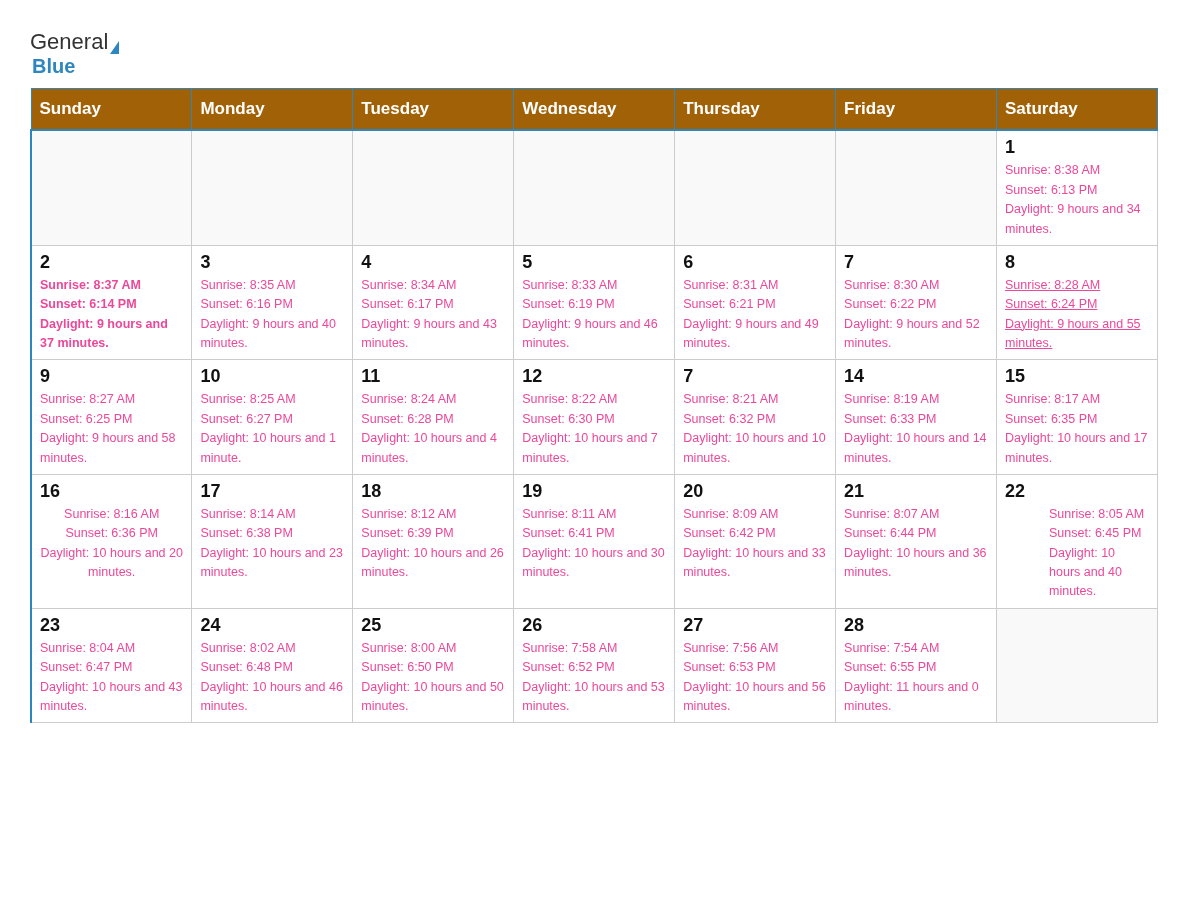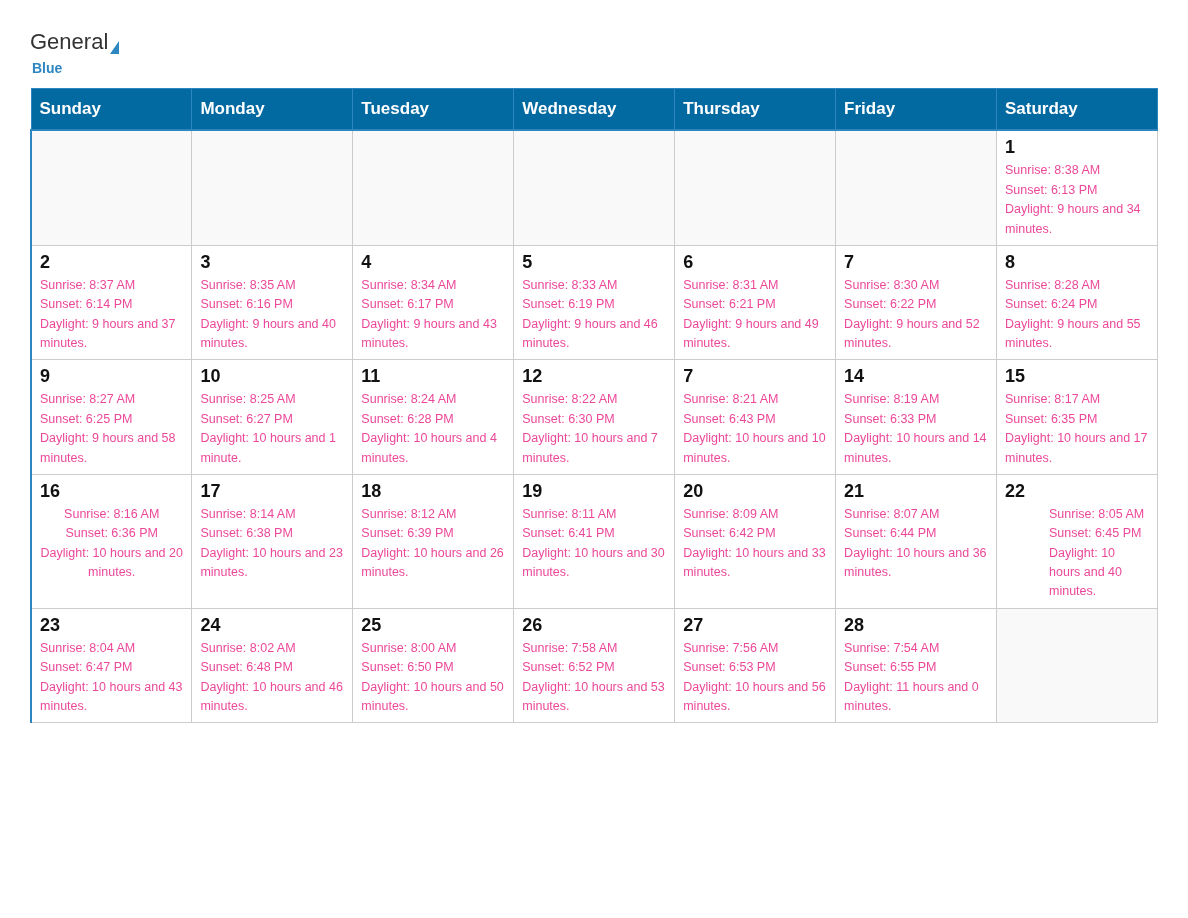--- a/index.html
+++ b/index.html
@@ -37,21 +37,21 @@
       font-size: 20px;
       color: #333;
       margin-top: 4px;
     }
     .calendar {
       width: 100%;
       border-collapse: collapse;
       margin-top: 8px;
     }
     .calendar thead tr {
-      background-color: #0369a1;
+      background-color: #a16207;
     }
     .calendar thead th {
       color: #fff;
       font-size: 17px;
       font-weight: bold;
       padding: 10px 8px;
       text-align: left;
       border: 1px solid #2e86c1;
       width: calc(100% / 7);
     }
@@ -89,21 +89,21 @@
       border-top: 2px solid #2e86c1;
     }
   </style>
 </head>
 <body>
 
 <div class="header-area">
   <div class="logo">
     <div style="line-height:1.1">
       <span style="color:#333;font-weight:normal;font-size:22px">General</span><span style="display:inline-block;width:0;height:0;border-left:9px solid transparent;border-bottom:13px solid #2e86c1;margin-left:2px;vertical-align:bottom;"></span><br>
-      <span style="color:#2e86c1;font-weight:bold;font-size:14px;margin-left:2px;">Blue</span>
+      <span style="color:#2e86c1;font-weight:bold;font-size:20px;margin-left:2px;">Blue</span>
     </div>
     </div>
 </div>
 
 <table class="calendar">
   <thead>
     <tr>
     <th>Sunday</th>
         <th>Monday</th>
         <th>Tuesday</th>
@@ -124,21 +124,21 @@
         <td>
           <span class="day-number">1</span>
           <div class="day-info" style="white-space: pre-line;">Sunrise: 8:38 AM
 Sunset: 6:13 PM
 Daylight: 9 hours and 34 minutes.</div>
         </td>
       </tr>
       <tr class="row-divider">
         <td>
           <span class="day-number">2</span>
-          <div class="day-info" style="white-space: pre-line;">Sunrise: 8:37 AM
+          <div class="day-info" style="white-space: pre-line; font-weight: bold;">Sunrise: 8:37 AM
 Sunset: 6:14 PM
 Daylight: 9 hours and 37 minutes.</div>
         </td>
         <td>
           <span class="day-number">3</span>
           <div class="day-info" style="white-space: pre-line;">Sunrise: 8:35 AM
 Sunset: 6:16 PM
 Daylight: 9 hours and 40 minutes.</div>
         </td>
         <td>
@@ -160,21 +160,21 @@
 Daylight: 9 hours and 49 minutes.</div>
         </td>
         <td>
           <span class="day-number">7</span>
           <div class="day-info" style="white-space: pre-line;">Sunrise: 8:30 AM
 Sunset: 6:22 PM
 Daylight: 9 hours and 52 minutes.</div>
         </td>
         <td>
           <span class="day-number">8</span>
-          <div class="day-info" style="white-space: pre-line;">Sunrise: 8:28 AM
+          <div class="day-info" style="white-space: pre-line; text-decoration: underline;">Sunrise: 8:28 AM
 Sunset: 6:24 PM
 Daylight: 9 hours and 55 minutes.</div>
         </td>
       </tr>
       <tr class="row-divider">
         <td>
           <span class="day-number">9</span>
           <div class="day-info" style="white-space: pre-line;">Sunrise: 8:27 AM
 Sunset: 6:25 PM
 Daylight: 9 hours and 58 minutes.</div>
@@ -193,21 +193,21 @@
         </td>
         <td>
           <span class="day-number">12</span>
           <div class="day-info" style="white-space: pre-line;">Sunrise: 8:22 AM
 Sunset: 6:30 PM
 Daylight: 10 hours and 7 minutes.</div>
         </td>
         <td>
           <span class="day-number">7</span>
           <div class="day-info" style="white-space: pre-line;">Sunrise: 8:21 AM
-Sunset: 6:43 PM
+Sunset: 6:32 PM
 Daylight: 10 hours and 10 minutes.</div>
         </td>
         <td>
           <span class="day-number">14</span>
           <div class="day-info" style="white-space: pre-line;">Sunrise: 8:19 AM
 Sunset: 6:33 PM
 Daylight: 10 hours and 14 minutes.</div>
         </td>
         <td>
           <span class="day-number">15</span>

